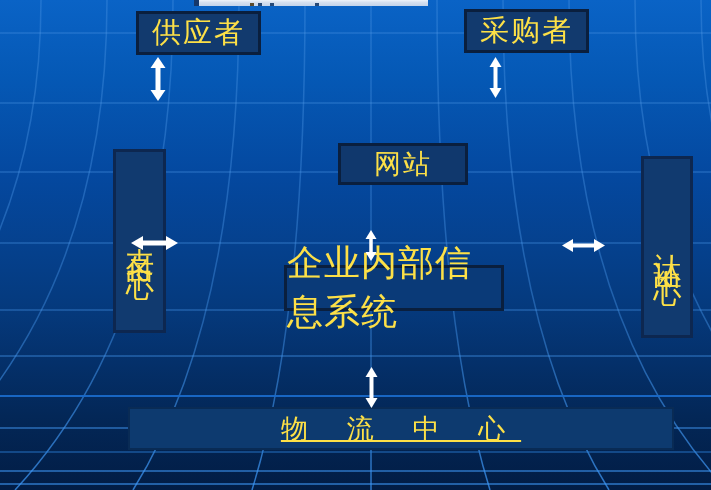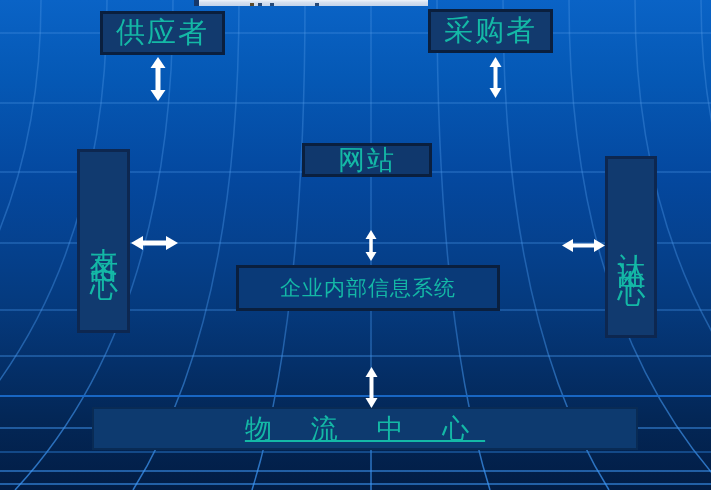--- a/index.html
+++ b/index.html
@@ -14,27 +14,27 @@
   
   .titlebar{
     position:absolute;left:194px;top:0;width:234px;height:6px;z-index:4;
     background:linear-gradient(180deg,#eef3fa 0%,#d5e0f0 40%,#c3d3ea 100%);
     border-left:5px solid #16386b;box-sizing:border-box;
   }
   .speck{position:absolute;bottom:0;width:4px;height:3px;}
   
   .node{
     position:absolute;display:flex;align-items:center;justify-content:center;
-    color:#14b8a6;box-sizing:border-box;z-index:2;text-align:left;
-    background:#123a6e;border:3px solid #0a1f3e;
+    color:#fde047;box-sizing:border-box;z-index:2;text-align:left;
+    background:#123a6e;border:3px solid #0a1f3e;margin-left:36px;
   }
   .n-supplier{left:100px;top:11px;width:125px;height:44px;font-size:29px;letter-spacing:2px;}
   .n-purchaser{left:428px;top:9px;width:125px;height:44px;font-size:29px;letter-spacing:2px;}
-  .n-website{left:302px;top:143px;width:130px;height:34px;font-size:27px;letter-spacing:2px;background:#10386d;}
-  .n-system{left:236px;top:265px;width:264px;height:46px;font-size:21px;letter-spacing:1px;background:#0a3a78;}
+  .n-website{left:302px;top:143px;width:130px;height:42px;font-size:27px;letter-spacing:2px;background:#10386d;}
+  .n-system{left:248px;top:265px;width:220px;height:46px;font-size:36px;letter-spacing:1px;background:#0a3a78;}
   .n-vert{writing-mode:vertical-rl;text-orientation:upright;font-size:28px;letter-spacing:8px;background:#113a6f;border-color:#0d2750;}
   .n-payment{left:77px;top:149px;width:53px;height:184px;}
   .n-cert{left:605px;top:156px;width:52px;height:182px;}
   .n-logistics{left:92px;top:407px;width:546px;height:43px;font-size:27px;letter-spacing:16px;
     background:#0d3a6f;border:2px solid #092b55;text-decoration:underline;}
   .arrow{position:absolute;z-index:3;}
 </style>
 </head>
 <body>
 

